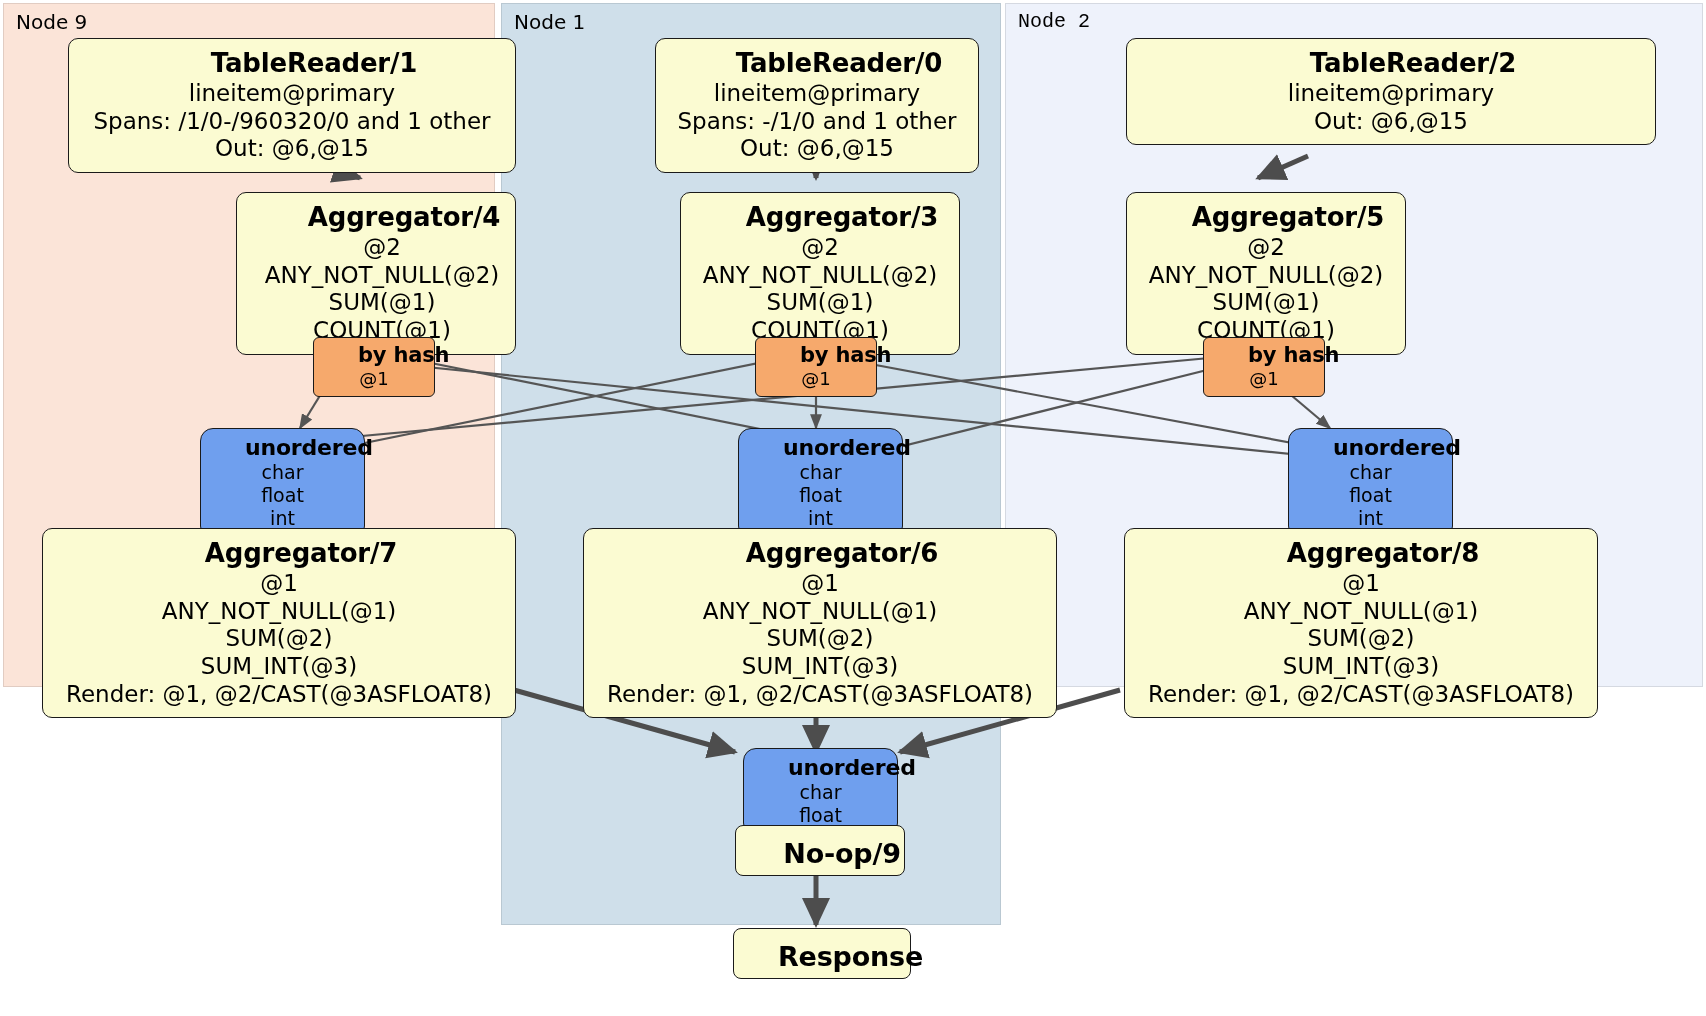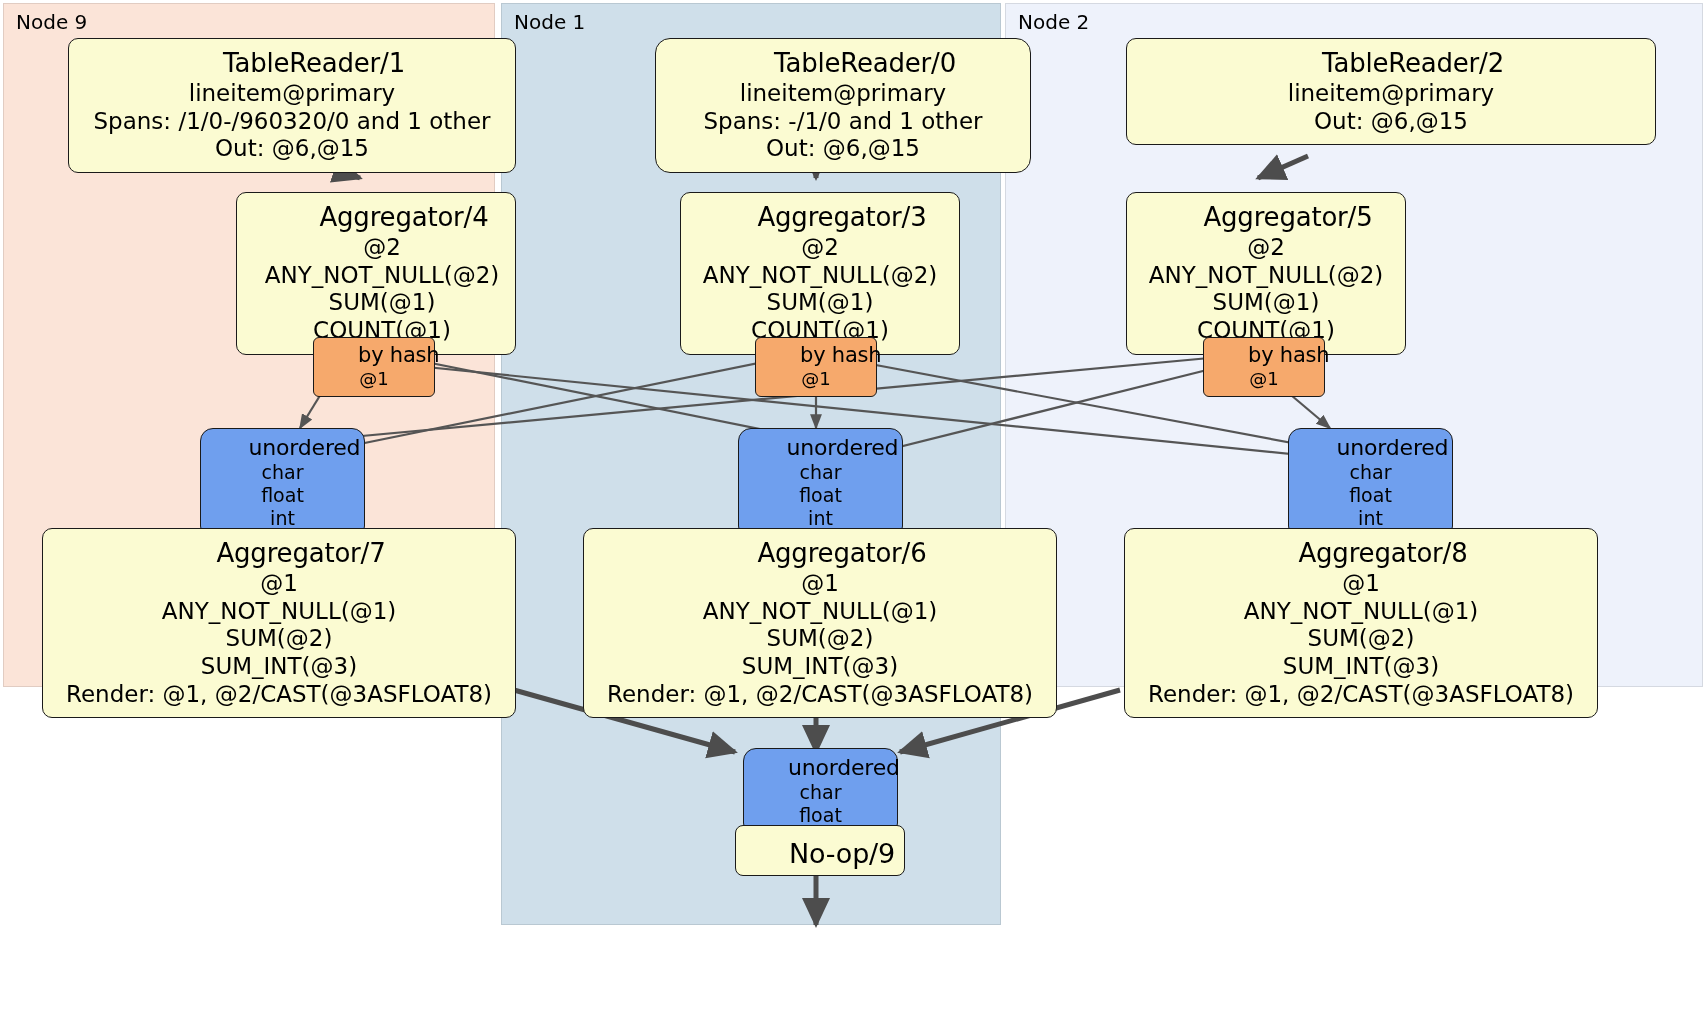--- a/index.html
+++ b/index.html
@@ -46,21 +46,21 @@
   .node {
     position: absolute;
     box-sizing: border-box;
     border: 1.6px solid #1a1a1a;
     border-radius: 10px;
     text-align: center;
     line-height: 1.20;
     z-index: 5;
   }
   .node .title {
-    font-weight: normal;
+    font-weight: bold;
     font-size: 26px;
     letter-spacing: -0.2px;
     white-space: nowrap;
     margin-left: 44px;
   }
   .node .line {
     font-size: 23px;
     white-space: nowrap;
   }
 
@@ -101,21 +101,21 @@
 <body>
 
 <div id="canvas">
 
   <div class="panel" style="left:3px; top:3px; width:492px; height:684px; background:#fbe4d8;">
     <span class="panel-label">Node 9</span>
   </div>
   <div class="panel" style="left:501px; top:3px; width:500px; height:922px; background:#cfdfea;">
     <span class="panel-label">Node 1</span>
   </div>
-  <div class="panel" style="left:1005px; top:3px; width:698px; height:684px; background:#eef2fb;">
+  <div class="panel" style="left:1005px; top:3px; width:698px; height:684px; background:#eef2fb;font-family:Liberation Mono, monospace;">
     <span class="panel-label">Node 2</span>
   </div>
 
   <svg id="edges" viewBox="0 0 1706 1016">
     <defs>
       <marker id="arrowThick" markerWidth="7" markerHeight="7" refX="5.4" refY="3.2" orient="auto" markerUnits="strokeWidth">
         <path d="M0,0.4 L6,3.2 L0,6 z" fill="#4d4d4d"></path>
       </marker>
       <marker id="arrowThin" markerWidth="8" markerHeight="8" refX="6.2" refY="3.4" orient="auto" markerUnits="strokeWidth">
         <path d="M0,0.7 L7,3.4 L0,6.1 z" fill="#555555"></path>
@@ -154,21 +154,21 @@
     </g>
   </svg>
 
   <div class="node proc" style="left:68px; top:38px; width:448px;">
     <div class="title">TableReader/1</div>
     <div class="line">lineitem@primary</div>
     <div class="line">Spans: /1/0-/960320/0 and 1 other</div>
     <div class="line">Out: @6,@15</div>
   </div>
 
-  <div class="node proc" style="left:655px; top:38px; width:376px;border-radius:15px;">
+  <div class="node proc" style="left:655px; top:38px; width:324px;">
     <div class="title">TableReader/0</div>
     <div class="line">lineitem@primary</div>
     <div class="line">Spans: -/1/0 and 1 other</div>
     <div class="line">Out: @6,@15</div>
   </div>
 
   <div class="node proc" style="left:1126px; top:38px; width:530px;">
     <div class="title">TableReader/2</div>
     <div class="line">lineitem@primary</div>
     <div class="line">Out: @6,@15</div>
@@ -264,14 +264,17 @@
   <div class="node sink" style="left:743px; top:748px; width:155px;">
     <div class="title">unordered</div>
     <div class="line">char</div>
     <div class="line">float</div>
   </div>
 
   <div class="node small-proc" style="left:735px; top:825px; width:170px;">
     <div class="title">No-op/9</div>
   </div>
 
+  <div class="node small-proc" style="left:733px; top:928px; width:178px;">
+    <div class="title">Response</div>
+  </div>
 
 </div>
 
 </body></html>

